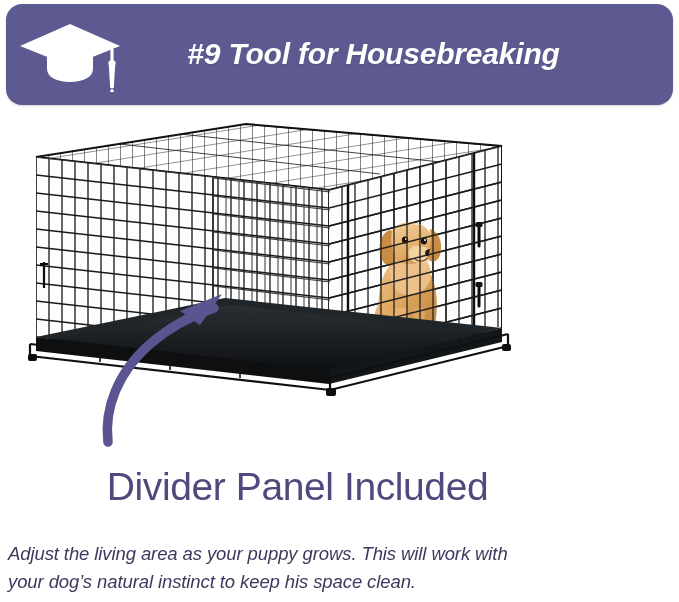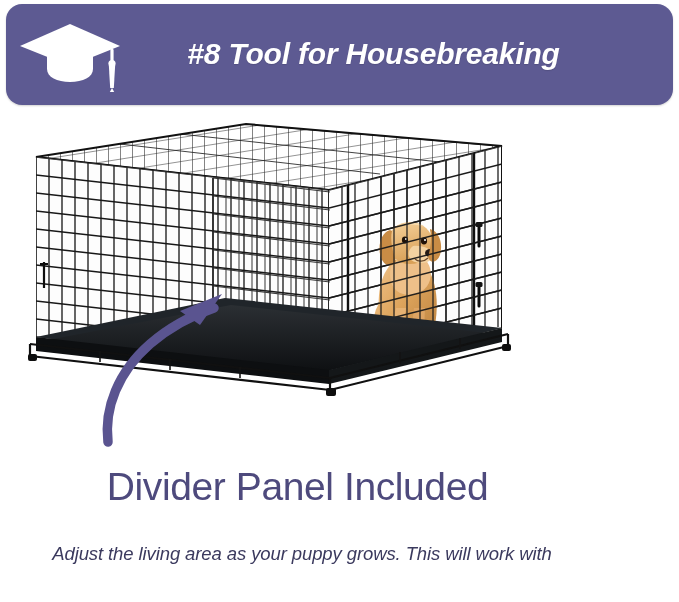--- a/index.html
+++ b/index.html
@@ -72,24 +72,24 @@
     color: #4e4a7d;
     font-size: 39px;
     font-weight: normal;
     letter-spacing: -0.4px;
     line-height: 1.1;
   }
 
   
   #caption {
     position: absolute;
-    left: 18px;
+    left: 8px;
     top: 540px;
     width: 568px;
-    text-align: center;
+    text-align: left;
     color: #3b3a5e;
     font-style: italic;
     font-size: 18.5px;
     line-height: 1.5;
     letter-spacing: -0.1px;
   }
   #caption .ln { display: block; white-space: nowrap; }
 </style>
 </head>
 <body>
@@ -106,21 +106,21 @@
       <path d="M93 32 L93 44" stroke="#ffffff" stroke-width="3.2" fill="none" stroke-linecap="round"></path>
 
       <circle cx="93" cy="45.5" r="3.6" fill="#ffffff"></circle>
 
       <path d="M89.8 47 L96.2 47 L94.8 70 L91.2 70 Z" fill="#ffffff"></path>
       <path d="M93 70 L95.2 74 L90.8 74 Z" fill="#ffffff"></path>
     </svg>
   </div>
 
   <div id="banner-text">
-    <span class="ln">#8 Tool for Housebreaking</span>
+    <span class="ln">#9 Tool for Housebreaking</span>
   </div>
 </div>
 
 <div id="product-figure">
 <svg width="679" height="345" viewBox="0 0 679 345" aria-hidden="true">
   <defs>
 
     <pattern id="meshFront" width="11.2" height="19" patternUnits="userSpaceOnUse">
       <rect width="11.2" height="19" fill="none"></rect>
       <path d="M0 0 V19 M0 0 H11.2" stroke="#1d1d1d" stroke-width="1.35"></path>
@@ -391,13 +391,14 @@
     <path d="M108,330 C104,296 118,260 150,232 C172,213 196,202 214,196" stroke="#5a5490" stroke-width="9.5" fill="none" stroke-linecap="round"></path>
     <polygon points="222,182 200,213 180,199" fill="#5a5490"></polygon>
   </g>
 </svg>
 </div>
 
 <div id="headline">Divider Panel Included</div>
 
 <div id="caption">
   <span class="ln">Adjust the living area as your puppy grows. This will work with</span>
+  <span class="ln">your dog’s natural instinct to keep his space clean.</span>
 </div>
 
 </body></html>

